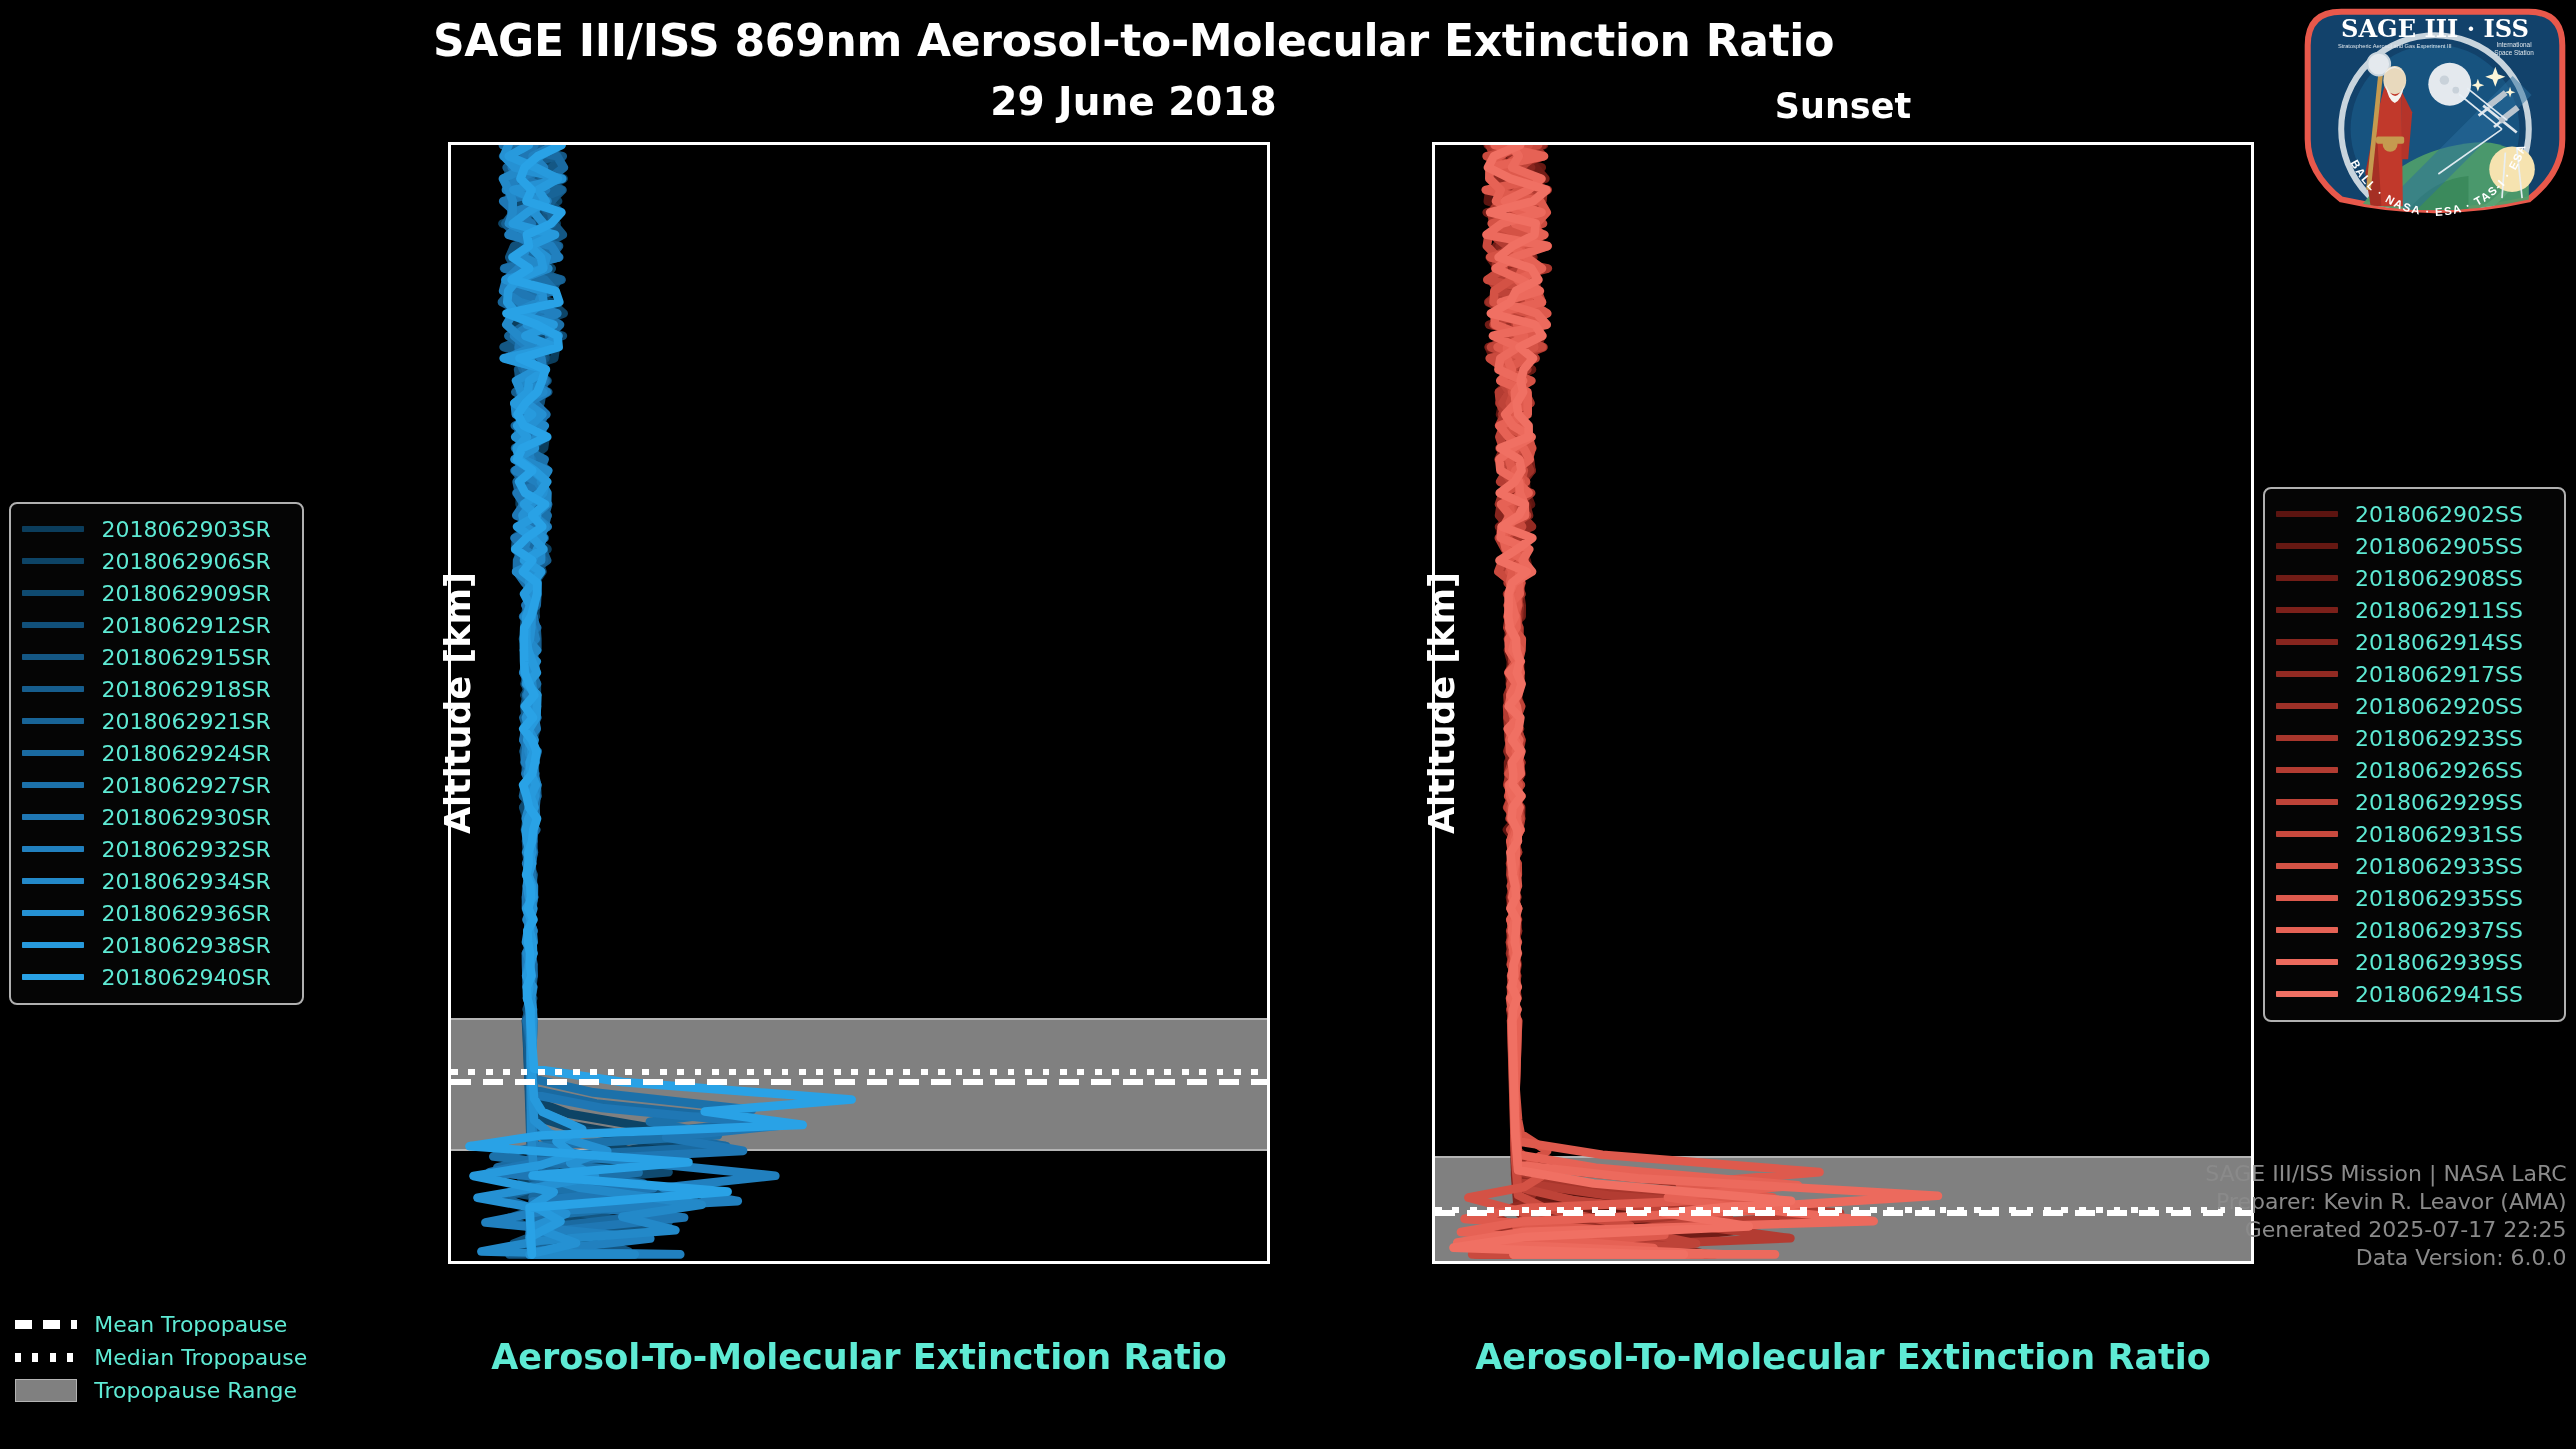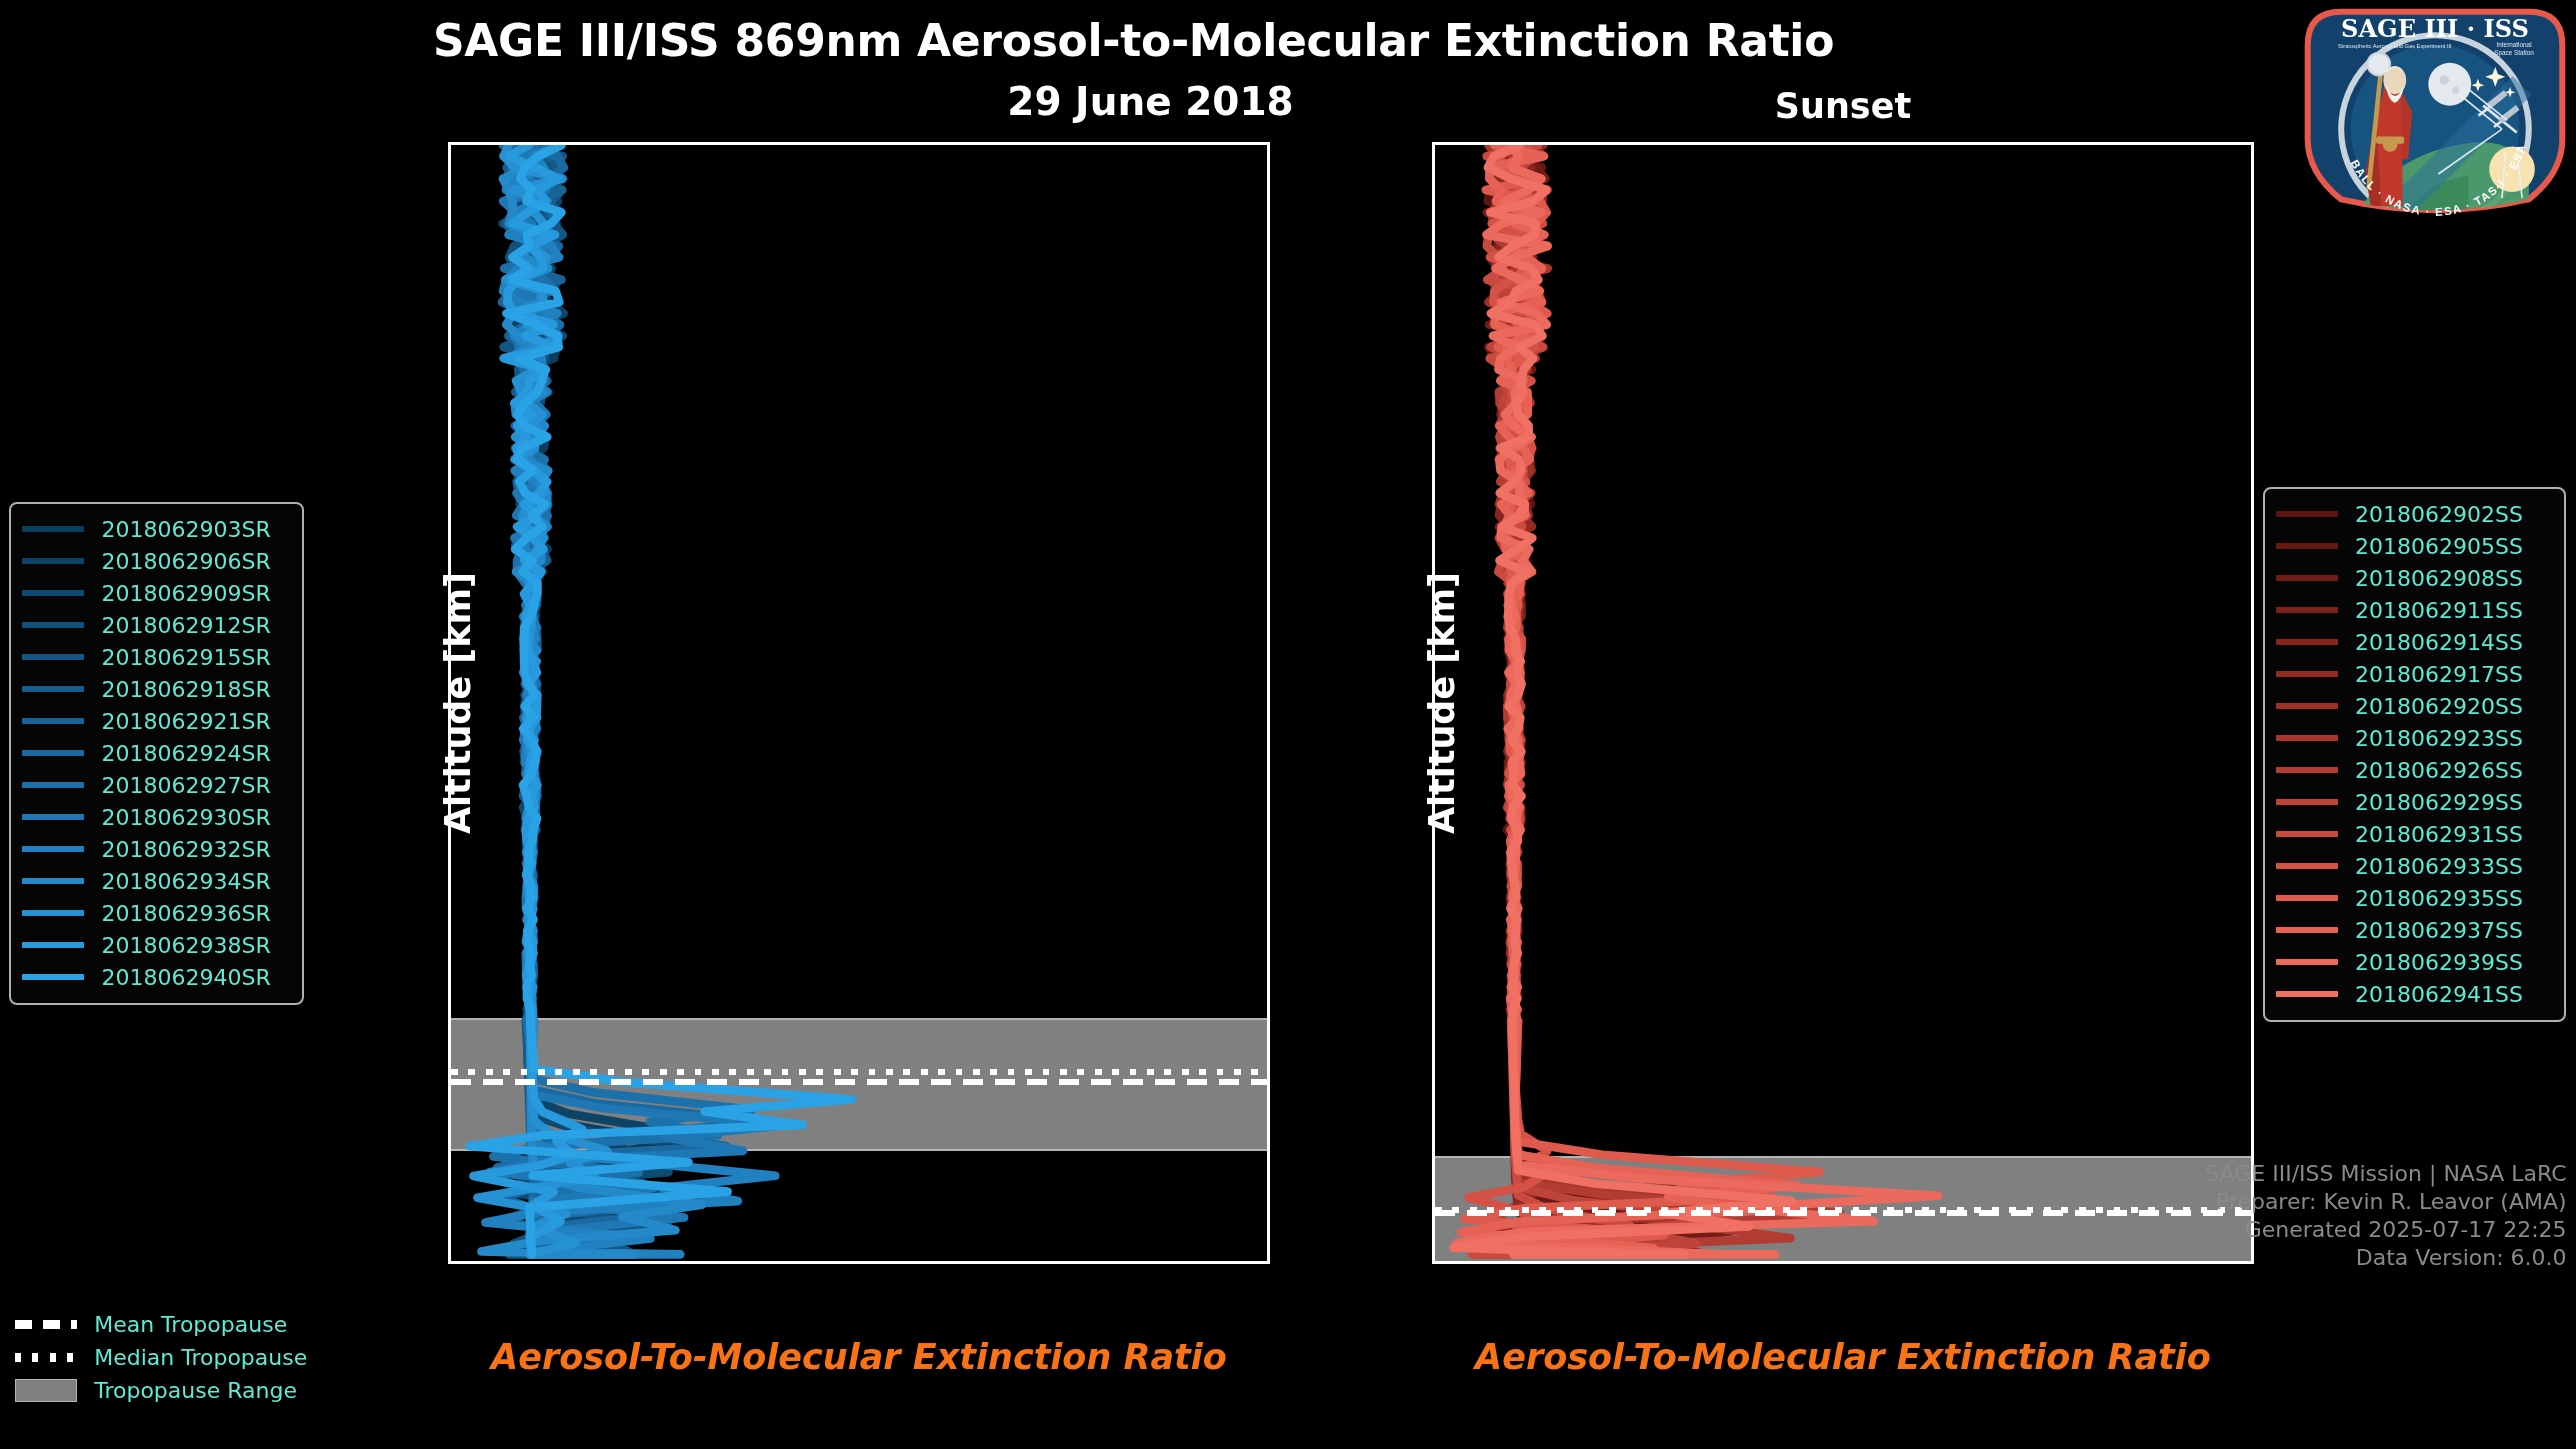--- a/index.html
+++ b/index.html
@@ -15,21 +15,21 @@
   .main-title {
     position: absolute; left: 0; top: 14.8px; width: 2267px;
     text-align: center;
     font-family: "DejaVu Sans", sans-serif;
     font-weight: bold; font-size: 44px; color: #ffffff;
     letter-spacing: -0.3px;
   }
   .sub-title {
     position: absolute; left: 0; top: 79px; width: 2267px;
     text-align: center;
-    font-weight: bold; font-size: 39px; color: #ffffff; margin-left: 17px;
+    font-weight: bold; font-size: 39px; color: #ffffff;
   }
   .panel-title {
     position: absolute; top: 86px;
     font-weight: bold; font-size: 35px; color: #ffffff;
     text-align: center;
   }
 
   
   .axes {
     position: absolute;
@@ -52,22 +52,22 @@
   }
   .ylabel {
     position: absolute;
     font-weight: bold; font-size: 35px; color: #fff;
     transform-origin: center center;
     transform: rotate(-90deg);
     white-space: nowrap;
   }
   .xlabel {
     position: absolute;
-    font-weight: bold; font-size: 35px; color: #f97316;
-    text-align: center; white-space: nowrap; font-style: italic;
+    font-weight: bold; font-size: 35px; color: #5eead4;
+    text-align: center; white-space: nowrap;
   }
 
   
   .tropo-band {
     position: absolute; left: 0; right: 0;
     background: #808080;
   }
   .tropo-band-edge {
     position: absolute; left: 0; right: 0; height: 2px;
     background: #b4b4b4;

